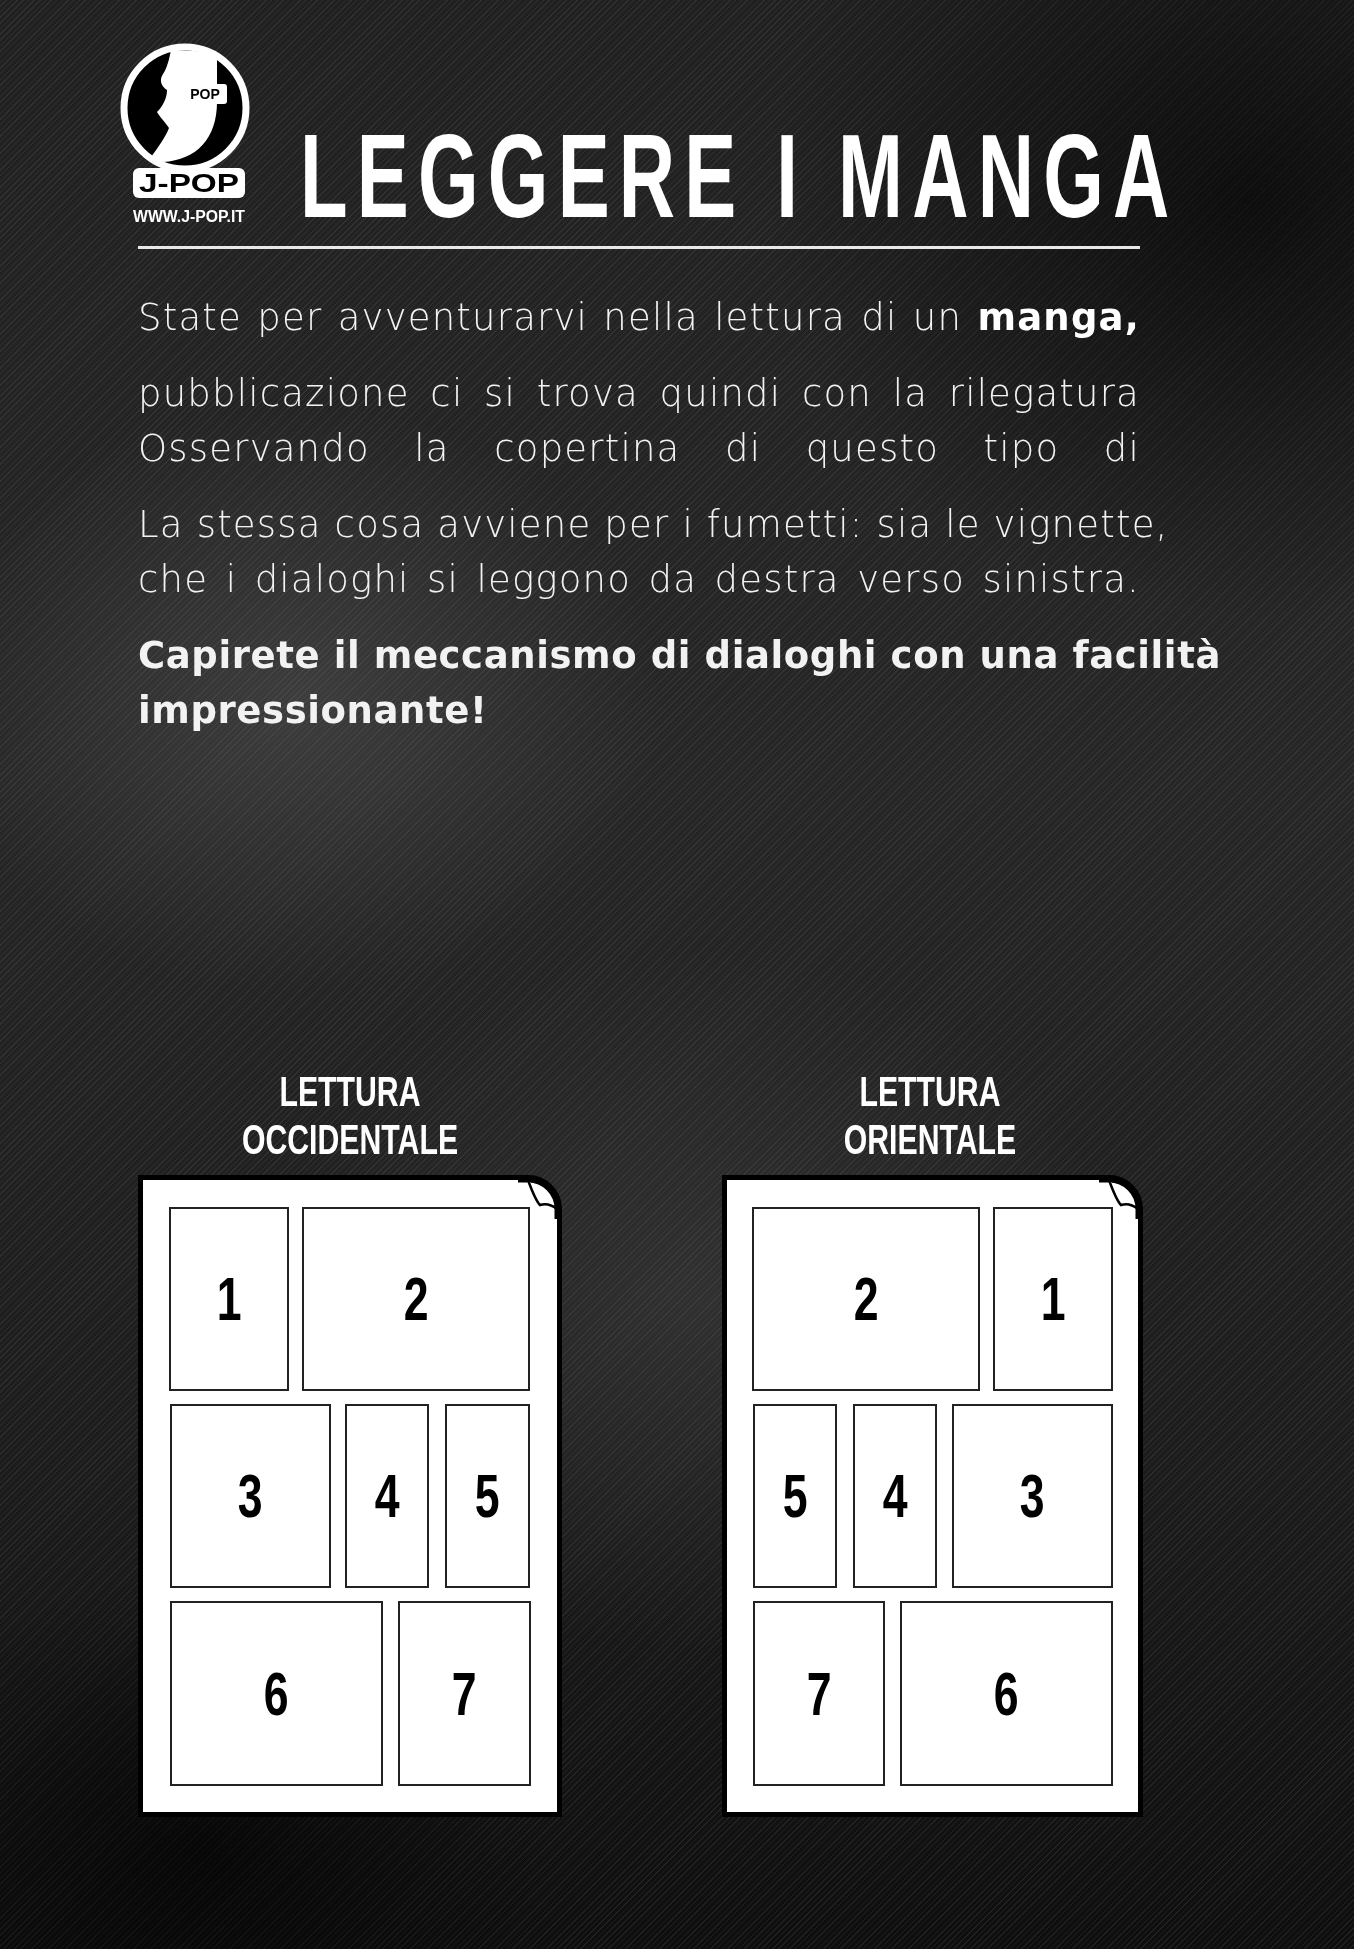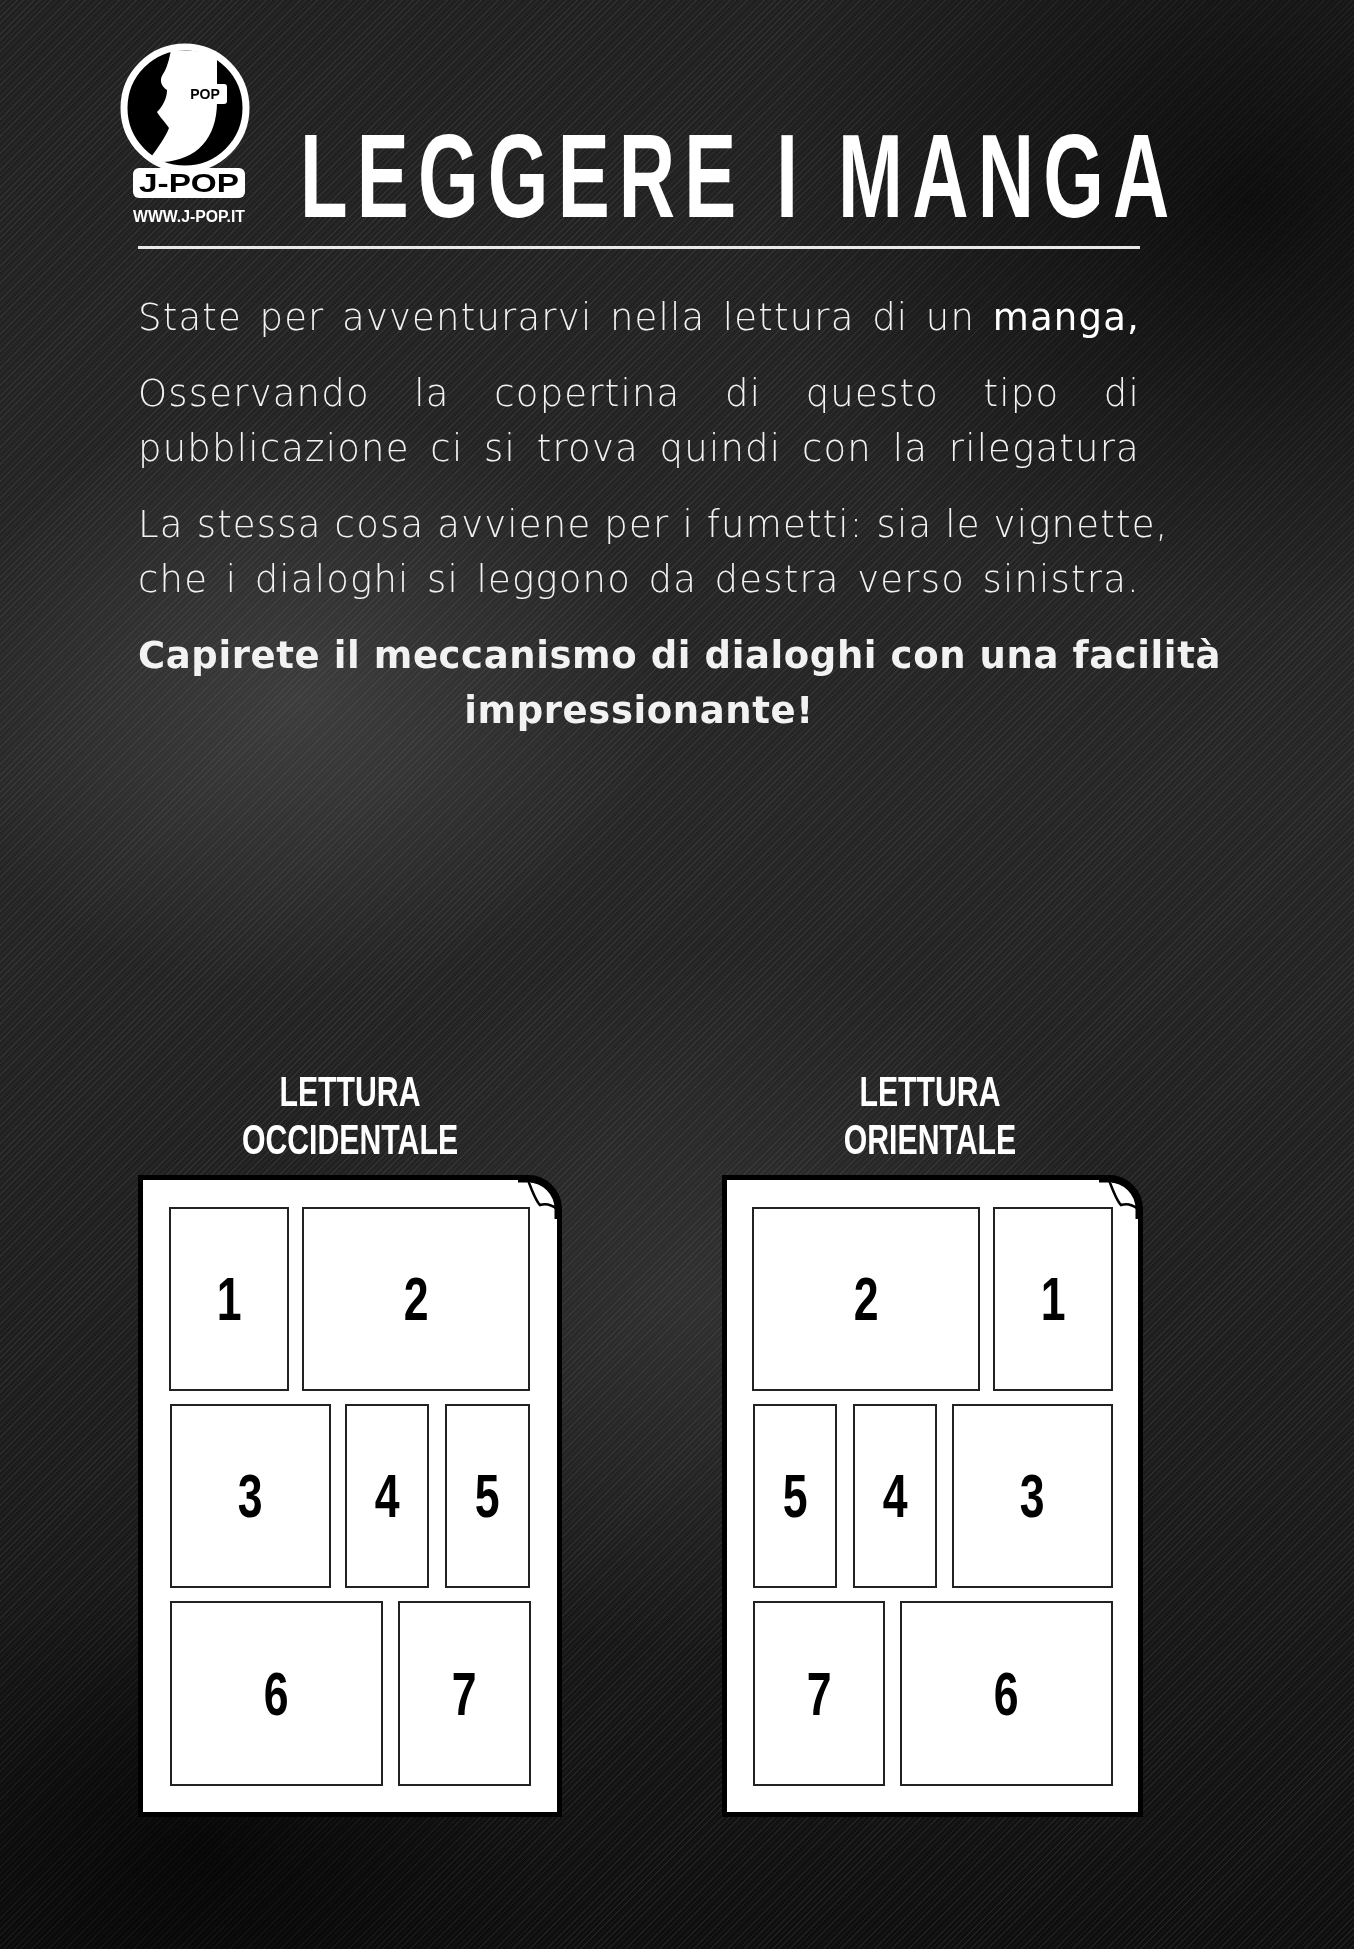--- a/index.html
+++ b/index.html
@@ -54,22 +54,22 @@
       line-height: 55px;
       font-family: "DejaVu Sans", sans-serif;
       font-weight: 300;
       font-size: 37px;
       letter-spacing: 1.2px;
       color: #f2f2f2;
       white-space: nowrap;
     }
     .line.j { text-align: justify; text-align-last: justify; }
     .para { margin-bottom: 21px; }
-    .line b { font-weight: 400; color: #fff; }
-    .line.strong { font-weight: 700; letter-spacing: 0.6px; text-align: center; }
+    .line b { font-weight: 700; color: #fff; }
+    .line.strong { font-weight: 700; letter-spacing: 0.6px; }
 
     
     .diagram-label {
       position: absolute;
       font-family: "Liberation Sans", sans-serif;
       font-weight: 700;
       color: #fff;
       text-align: center;
       font-size: 42px;
       line-height: 48px;
@@ -131,22 +131,22 @@
 <div class="page-title">LEGGERE I MANGA</div>
 <div class="title-rule"></div>
 
 <div class="body-text">
   <div class="para">
     <span class="line j"><span>State per avventurarvi nella lettura di un </span><b>manga,</b></span>
   </div>
   <div class="para">
   </div>
   <div class="para">
+    <span class="line j">pubblicazione ci si trova quindi con la rilegatura</span>
     <span class="line j">Osservando la copertina di questo tipo di</span>
-    <span class="line j">pubblicazione ci si trova quindi con la rilegatura</span>
   </div>
   <div class="para">
     <span class="line j">La stessa cosa avviene per i fumetti: sia le vignette,</span>
     <span class="line j">che i dialoghi si leggono da destra verso sinistra.</span>
   </div>
   <div class="para">
     <span class="line j strong">Capirete il meccanismo di dialoghi con una facilità</span>
     <span class="line strong">impressionante!</span>
   </div>
 </div>

